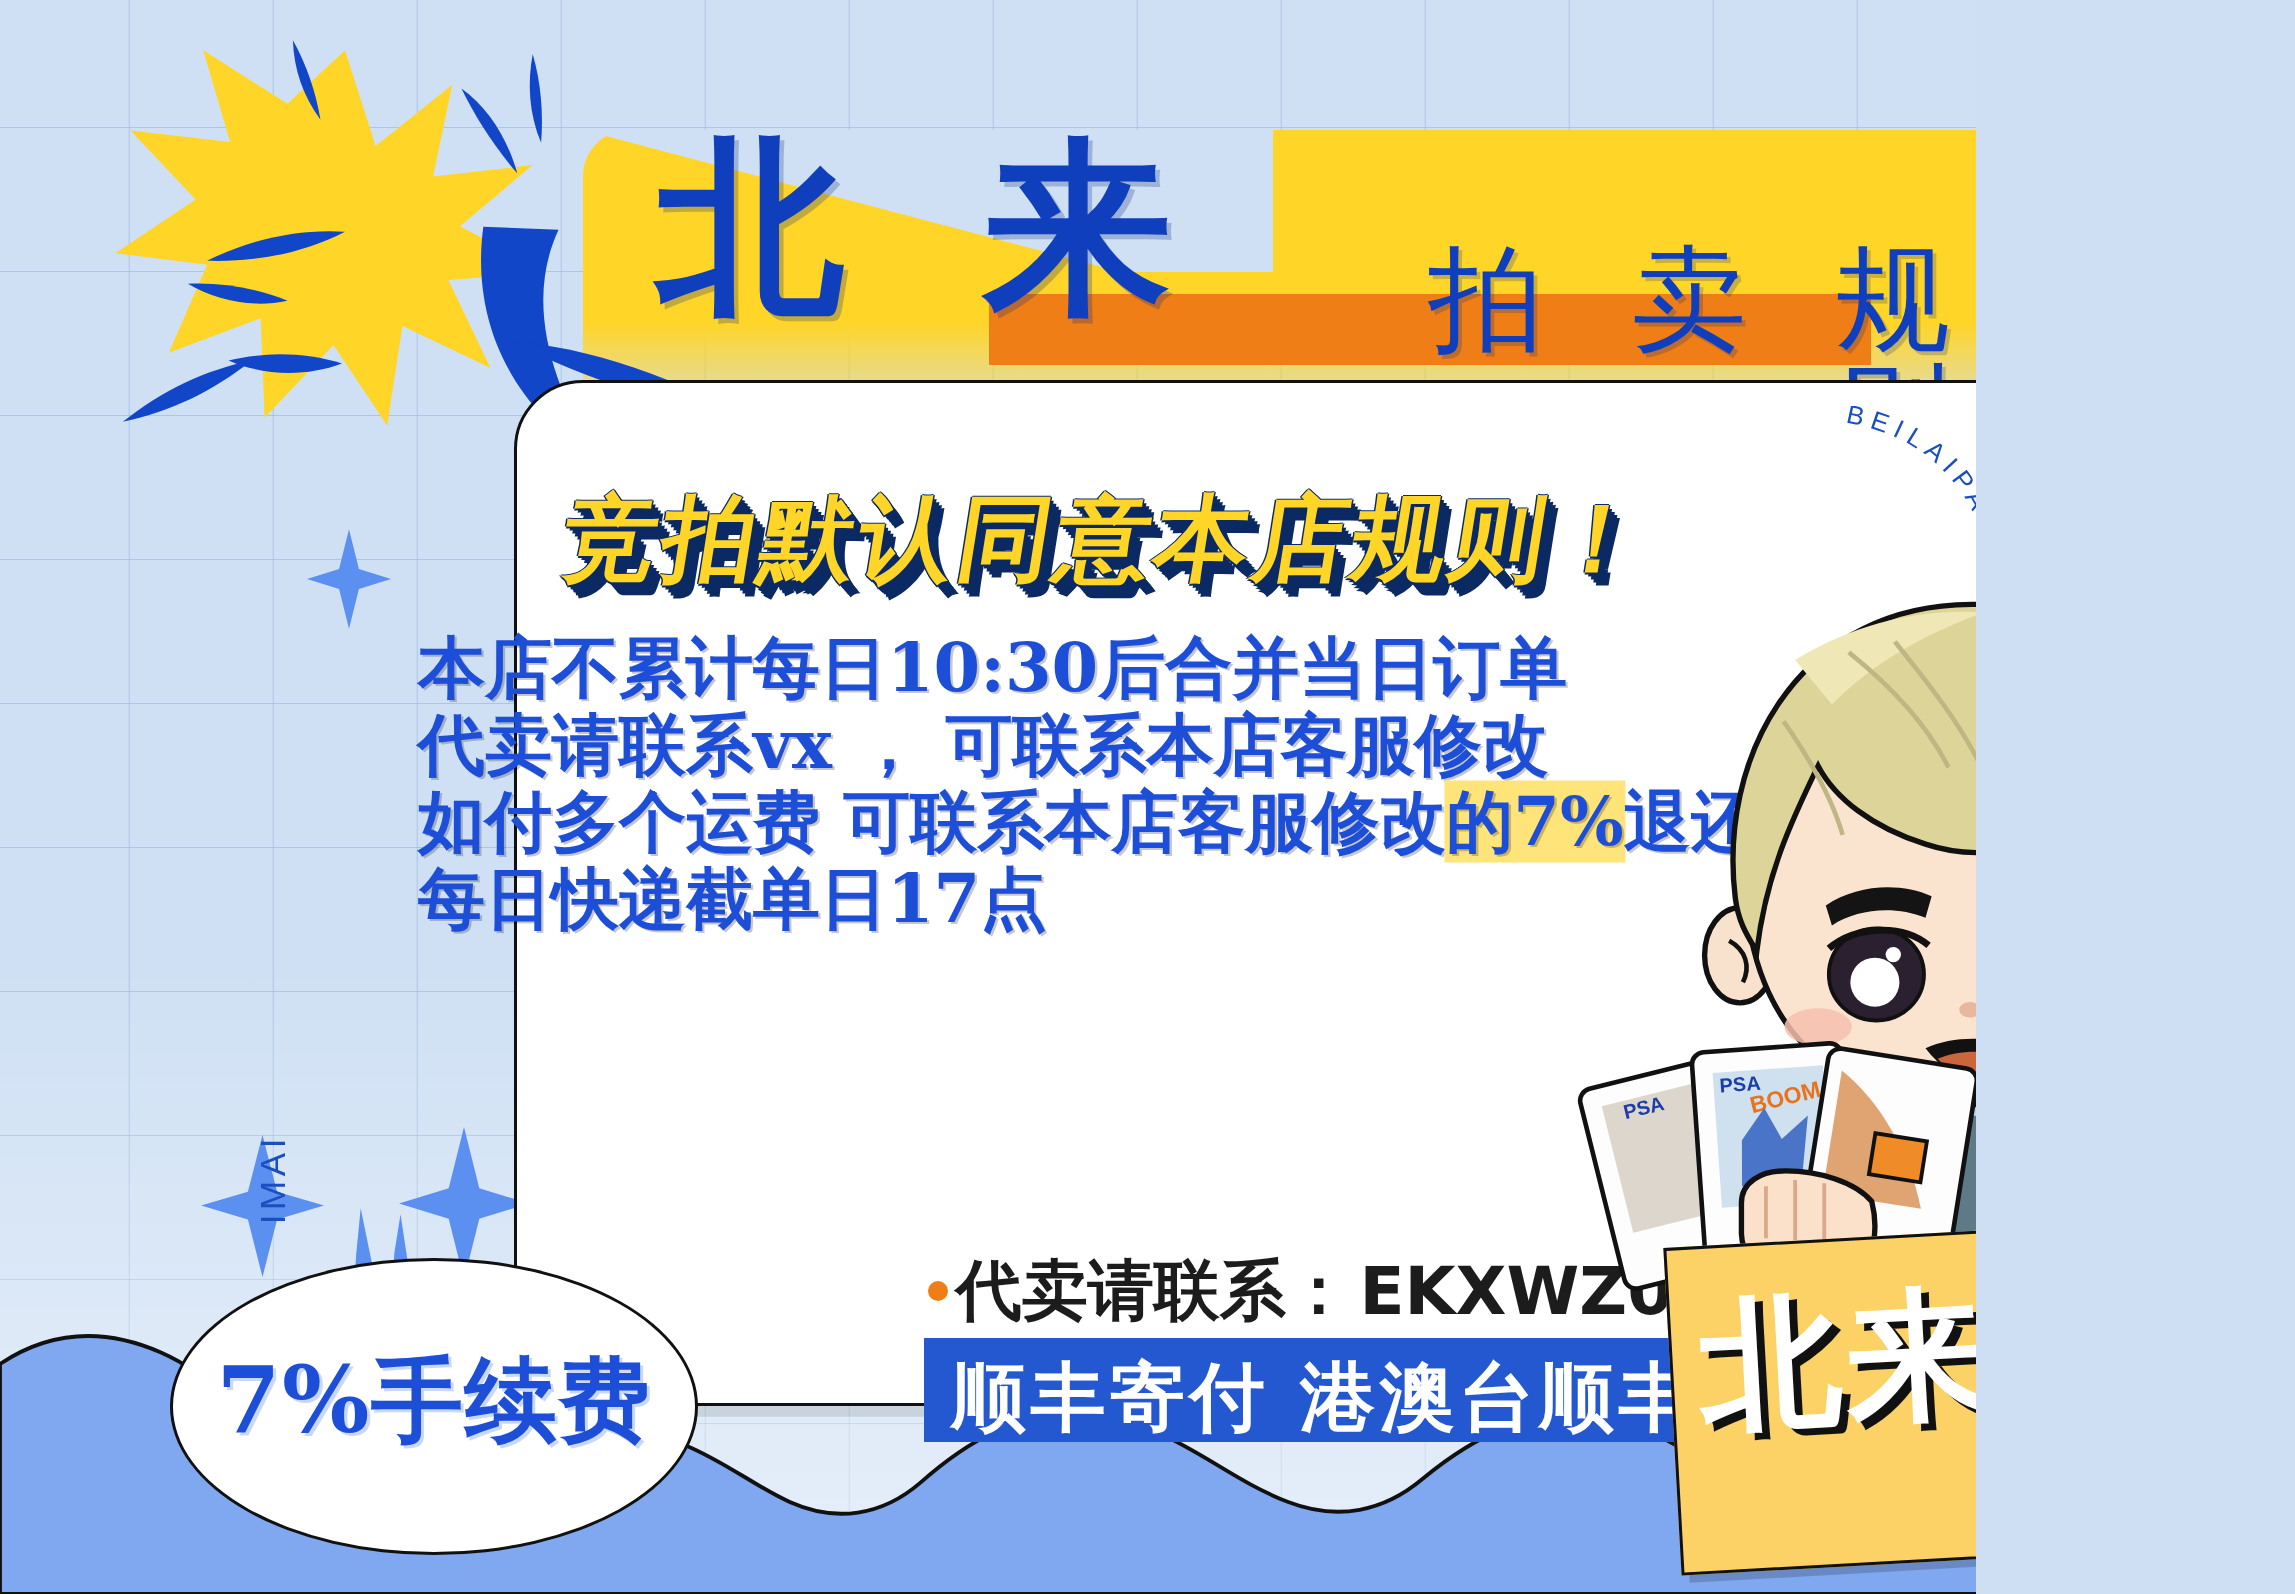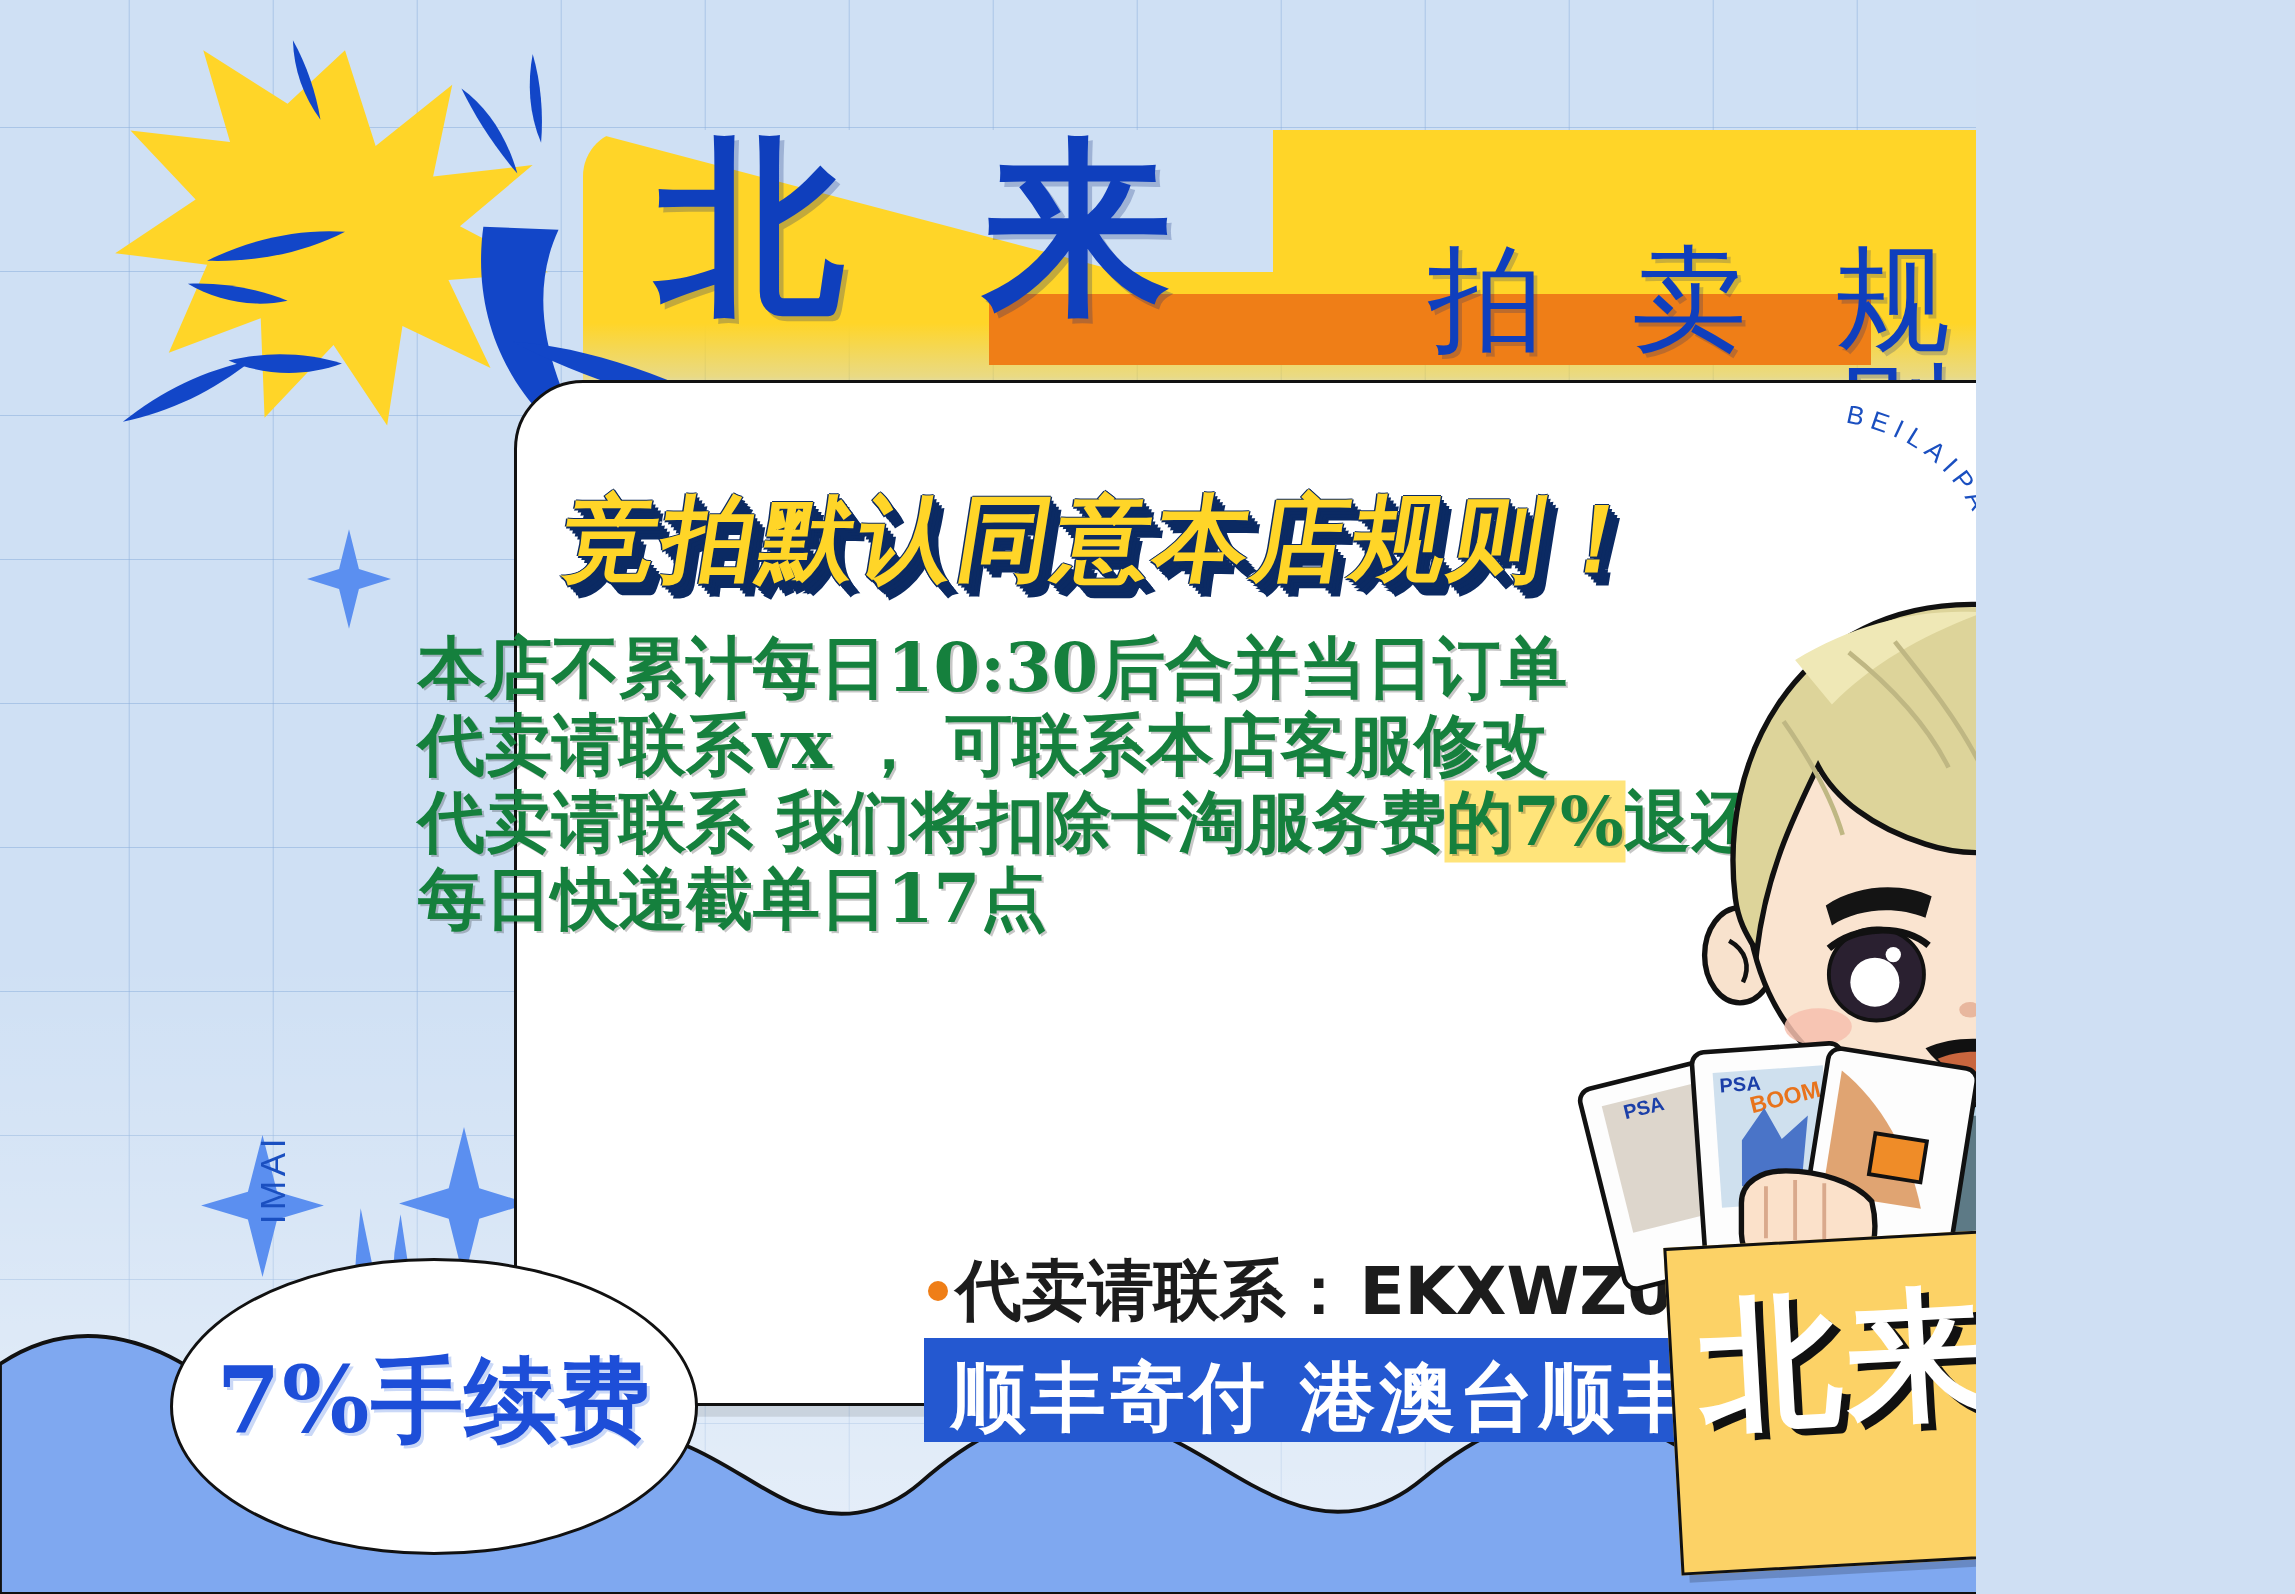--- a/index.html
+++ b/index.html
@@ -89,21 +89,21 @@
       1.5px 0 0 #0b2a63, -1.5px 0 0 #0b2a63, 0 1.5px 0 #0b2a63, 0 -1.5px 0 #0b2a63,
       3.8px 3.8px 0 #0b2a63, 7px 7px 0 #0b2a63, 10px 10px 0 #0b2a63, 13px 13px 0 #0b2a63;
   }
 
   
   .rules{
     position:absolute;left:418px;top:629px;width:1603px;
   }
   .rule-line{
     font-family:"DejaVu Serif","Liberation Serif",serif;
-    font-size:67px;font-weight:bold;color:#15803d;
+    font-size:67px;font-weight:bold;color:#1d4ed8;
     line-height:77px;white-space:nowrap;
     text-shadow:2.3px 2.3px 0 rgba(0,0,0,.22);
   }
   .hl{background:#ffe47a;box-shadow:0 0 0 1.5px #ffe47a;}
 
   
   .contact{
     position:absolute;left:928px;top:1246px;
     display:flex;align-items:center;gap:7.7px;
   }
@@ -228,21 +228,21 @@
         </text>
       </svg>
     </div>
   </div>
 
   <div class="headline">竞拍默认同意本店规则！</div>
 
   <div class="rules">
     <div class="rule-line"><span>本店不累计每日10:30后合并当日订单</span></div>
     <div class="rule-line"><span>代卖请联系vx ， 可联系本店客服修改</span></div>
-    <div class="rule-line"><span>代卖请联系 我们将扣除卡淘服务费</span><span class="hl">的7%</span><span>退还</span></div>
+    <div class="rule-line"><span>如付多个运费 可联系本店客服修改</span><span class="hl">的7%</span><span>退还</span></div>
     <div class="rule-line"><span>每日快递截单日17点</span></div>
   </div>
 
   <div class="contact">
     <span class="dot"></span>
     <span class="contact-text">代卖请联系：</span>
     <span class="contact-text">EKXWZ001</span>
   </div>
 
   <div class="shipbar"></div>

